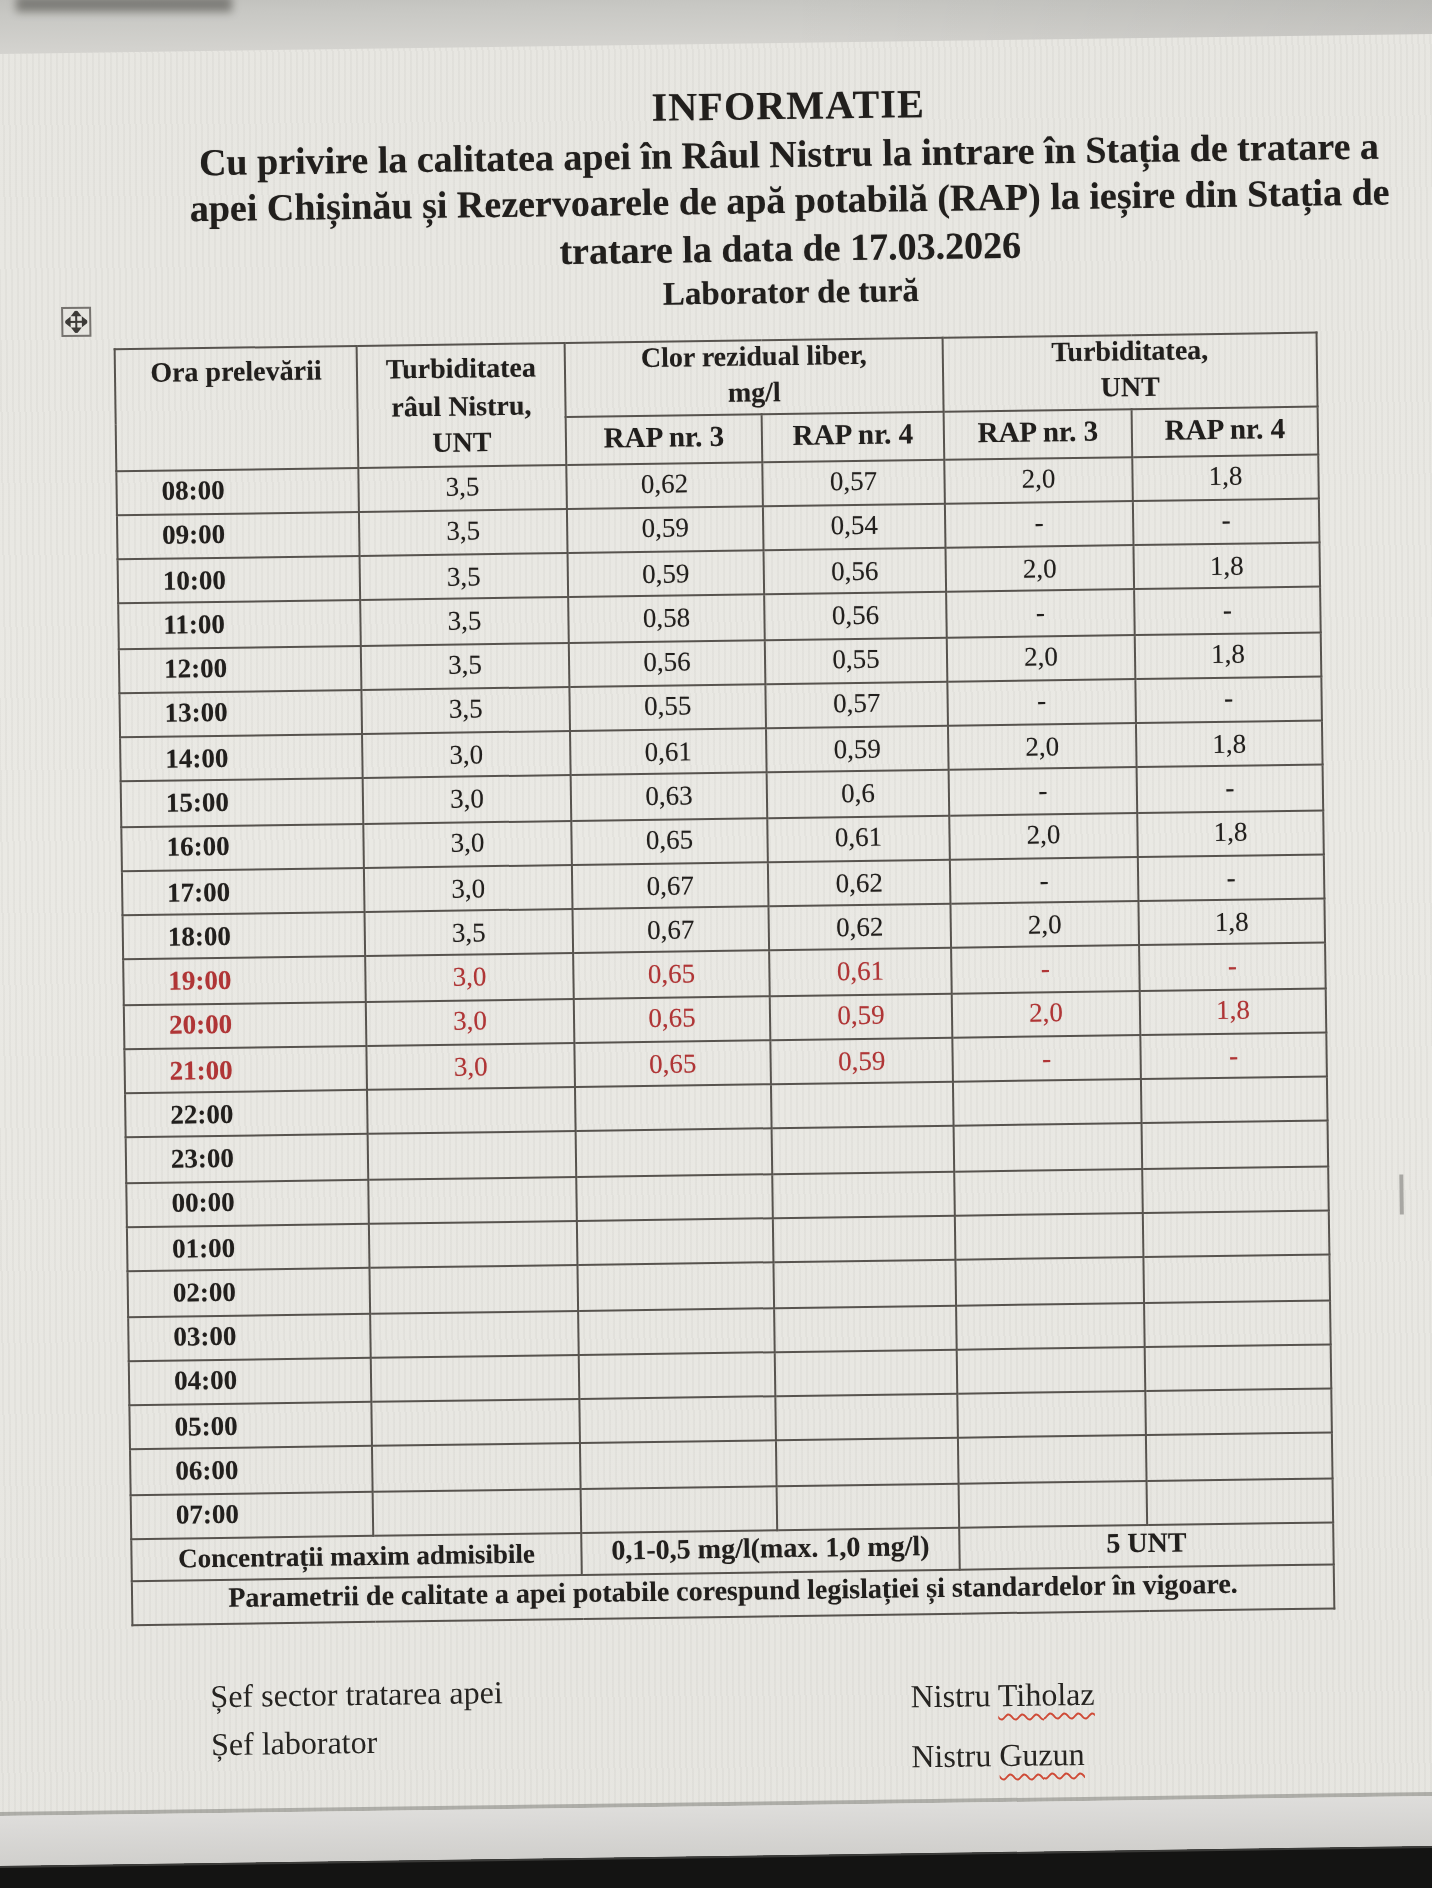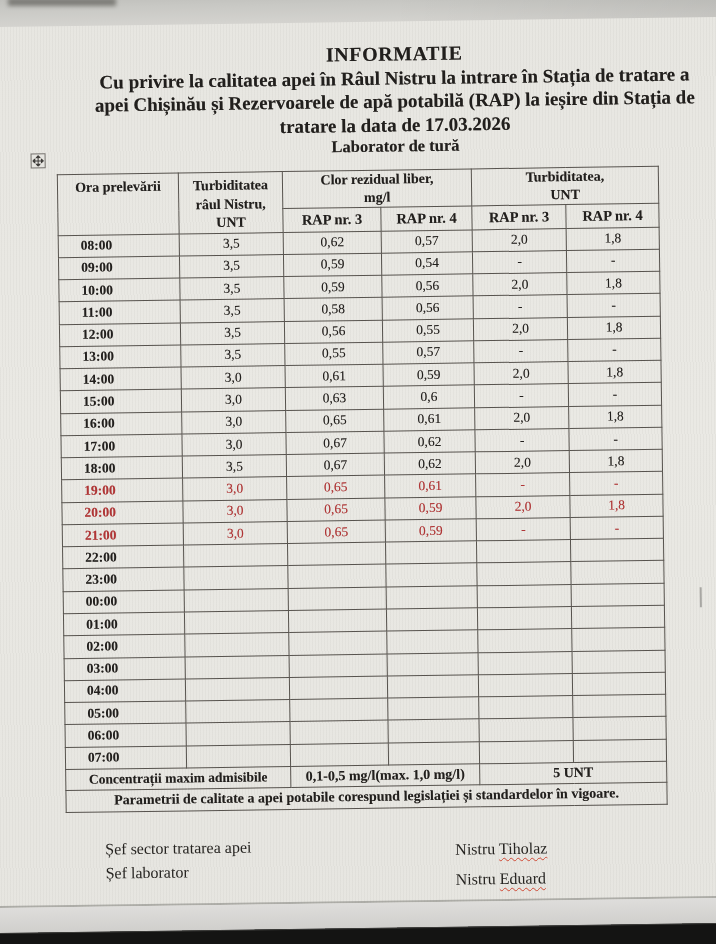--- a/index.html
+++ b/index.html
@@ -348,21 +348,21 @@
       </tr>
     </tfoot>
   </table>
 
   <div class="signature-roles">
       <div>Șef sector tratarea apei</div>
       <div>Șef laborator</div>
     </div>
   <div class="signature-names">
       <div><span>Nistru </span><span class="squiggle">Tiholaz</span></div>
-      <div><span>Nistru </span><span class="squiggle">Eduard</span></div>
+      <div><span>Nistru </span><span class="squiggle">Guzun</span></div>
     </div>
 
   <div class="right-tick"></div>
   <div class="page-edge-line"></div>
   <div class="below-page"></div>
   <div class="bezel"></div>
 </div>
 
 <div class="top-left-blur"></div>
 

